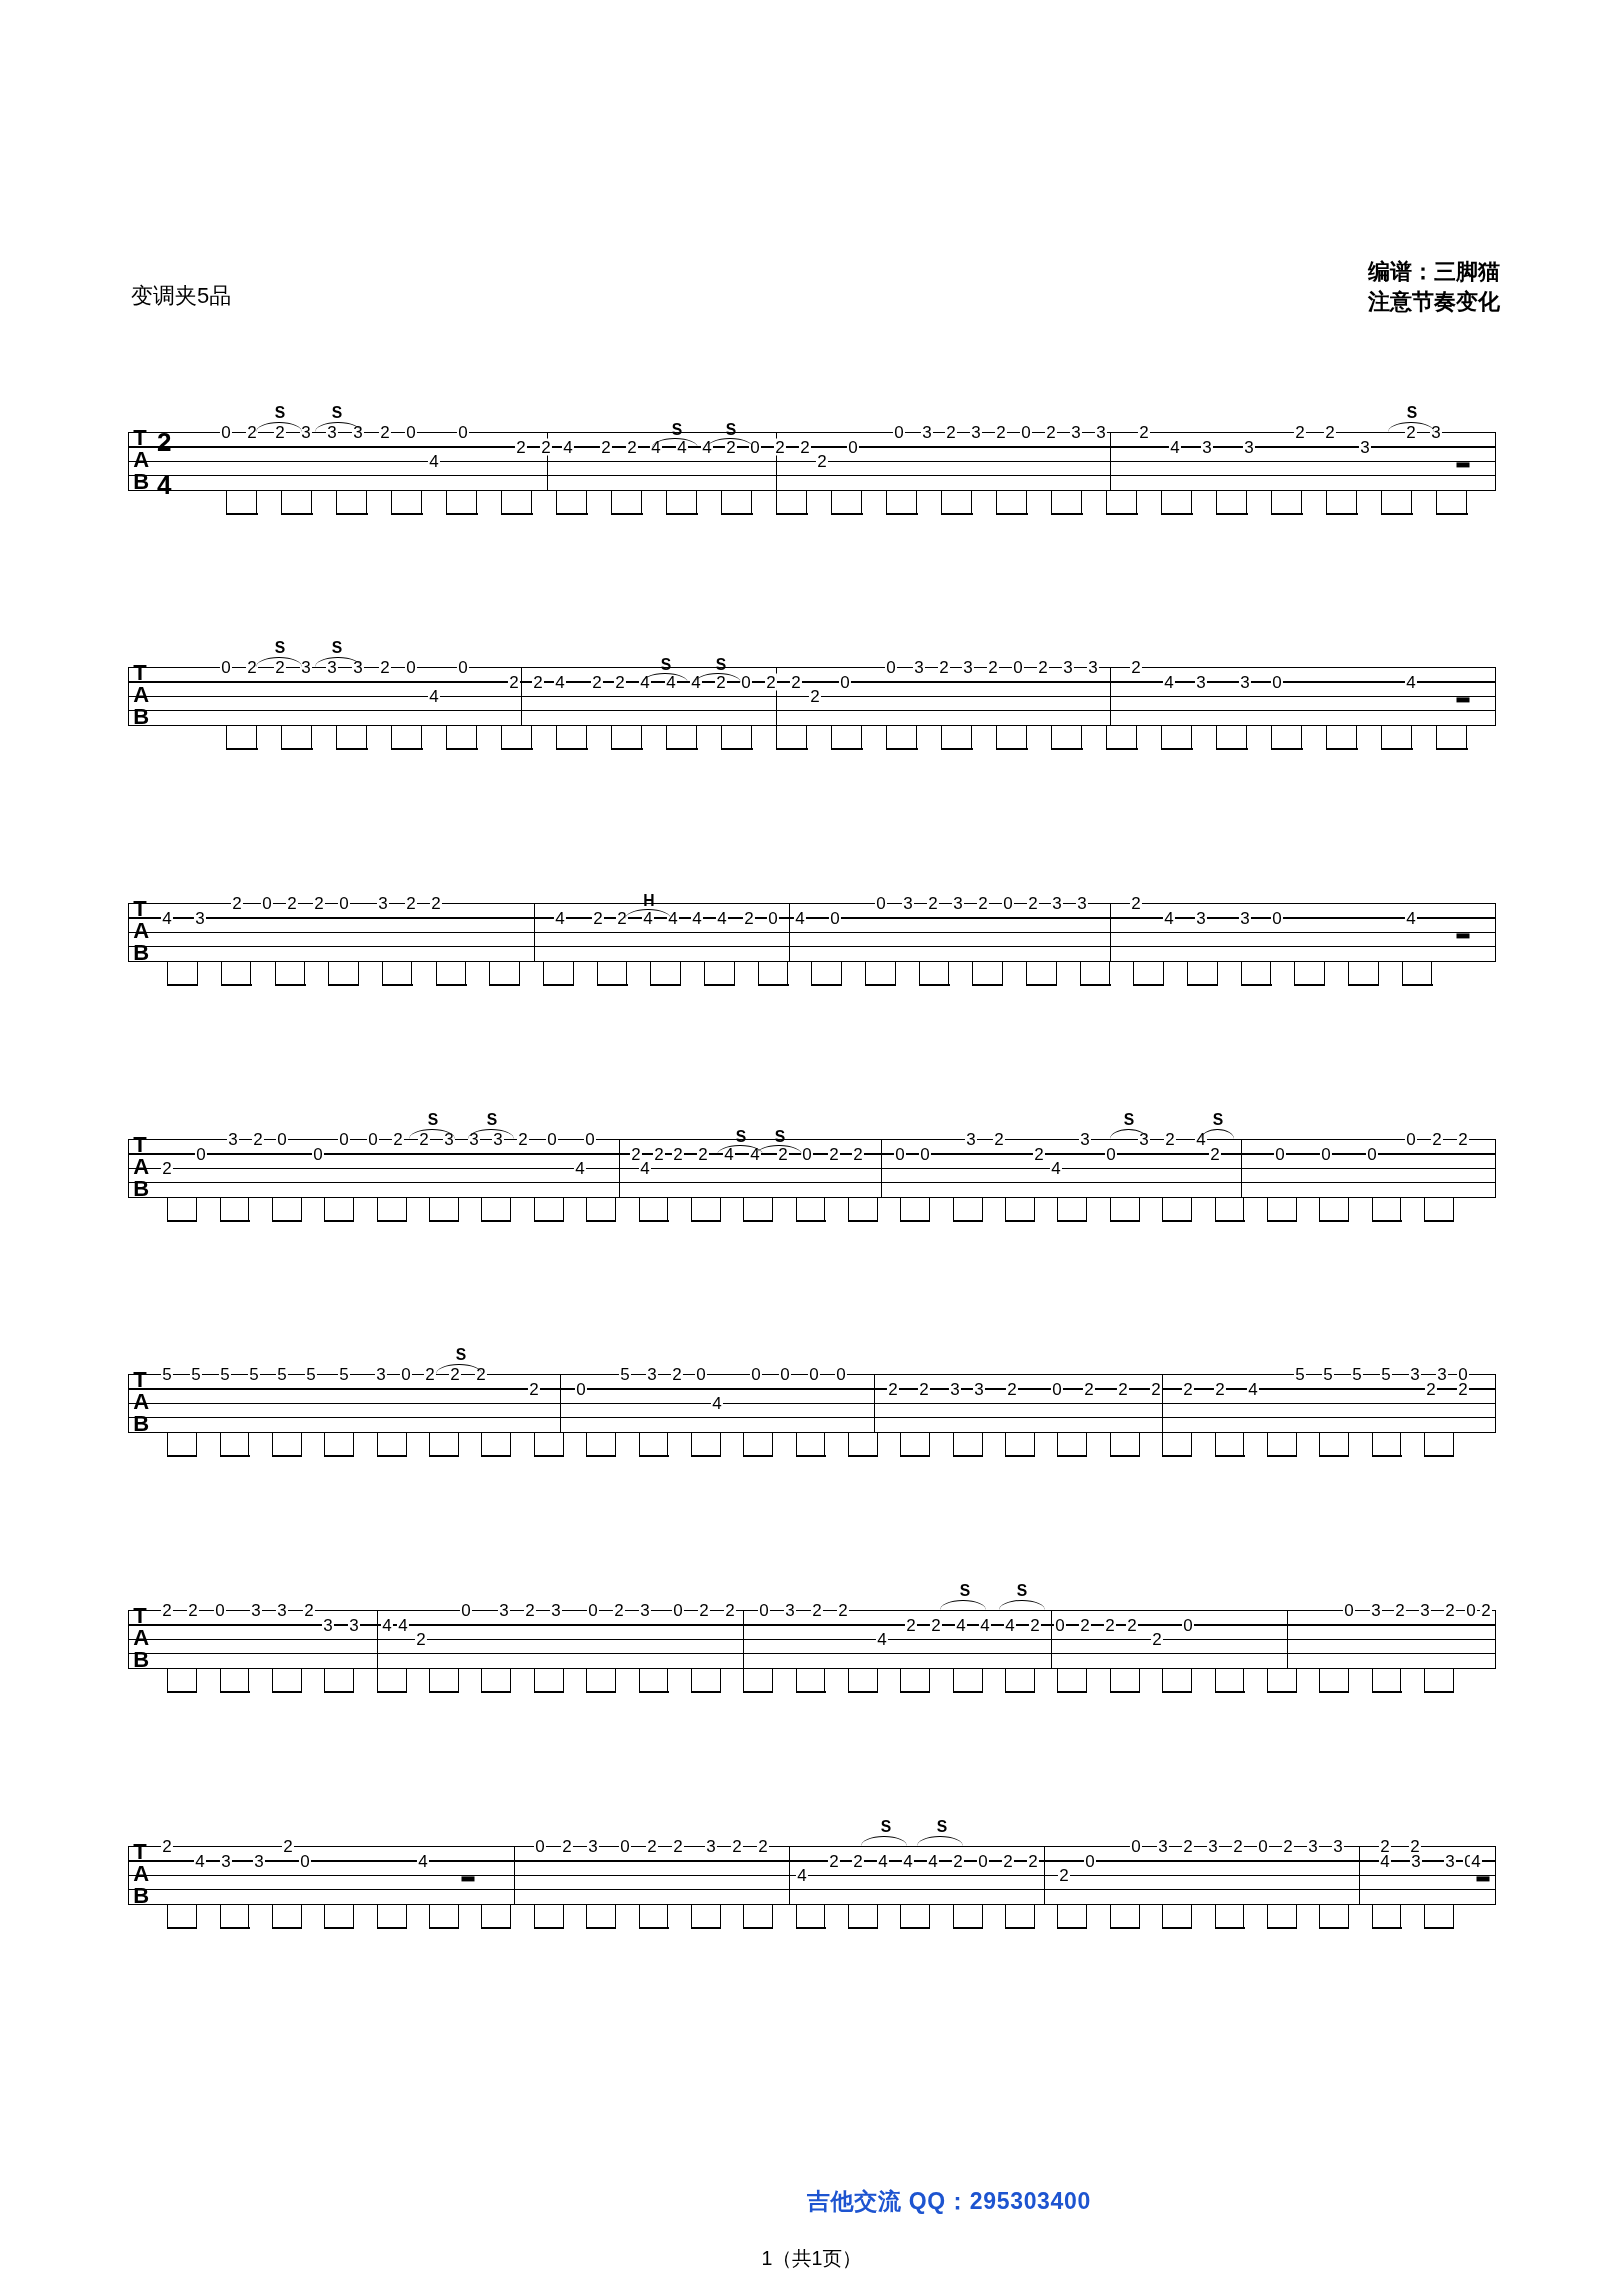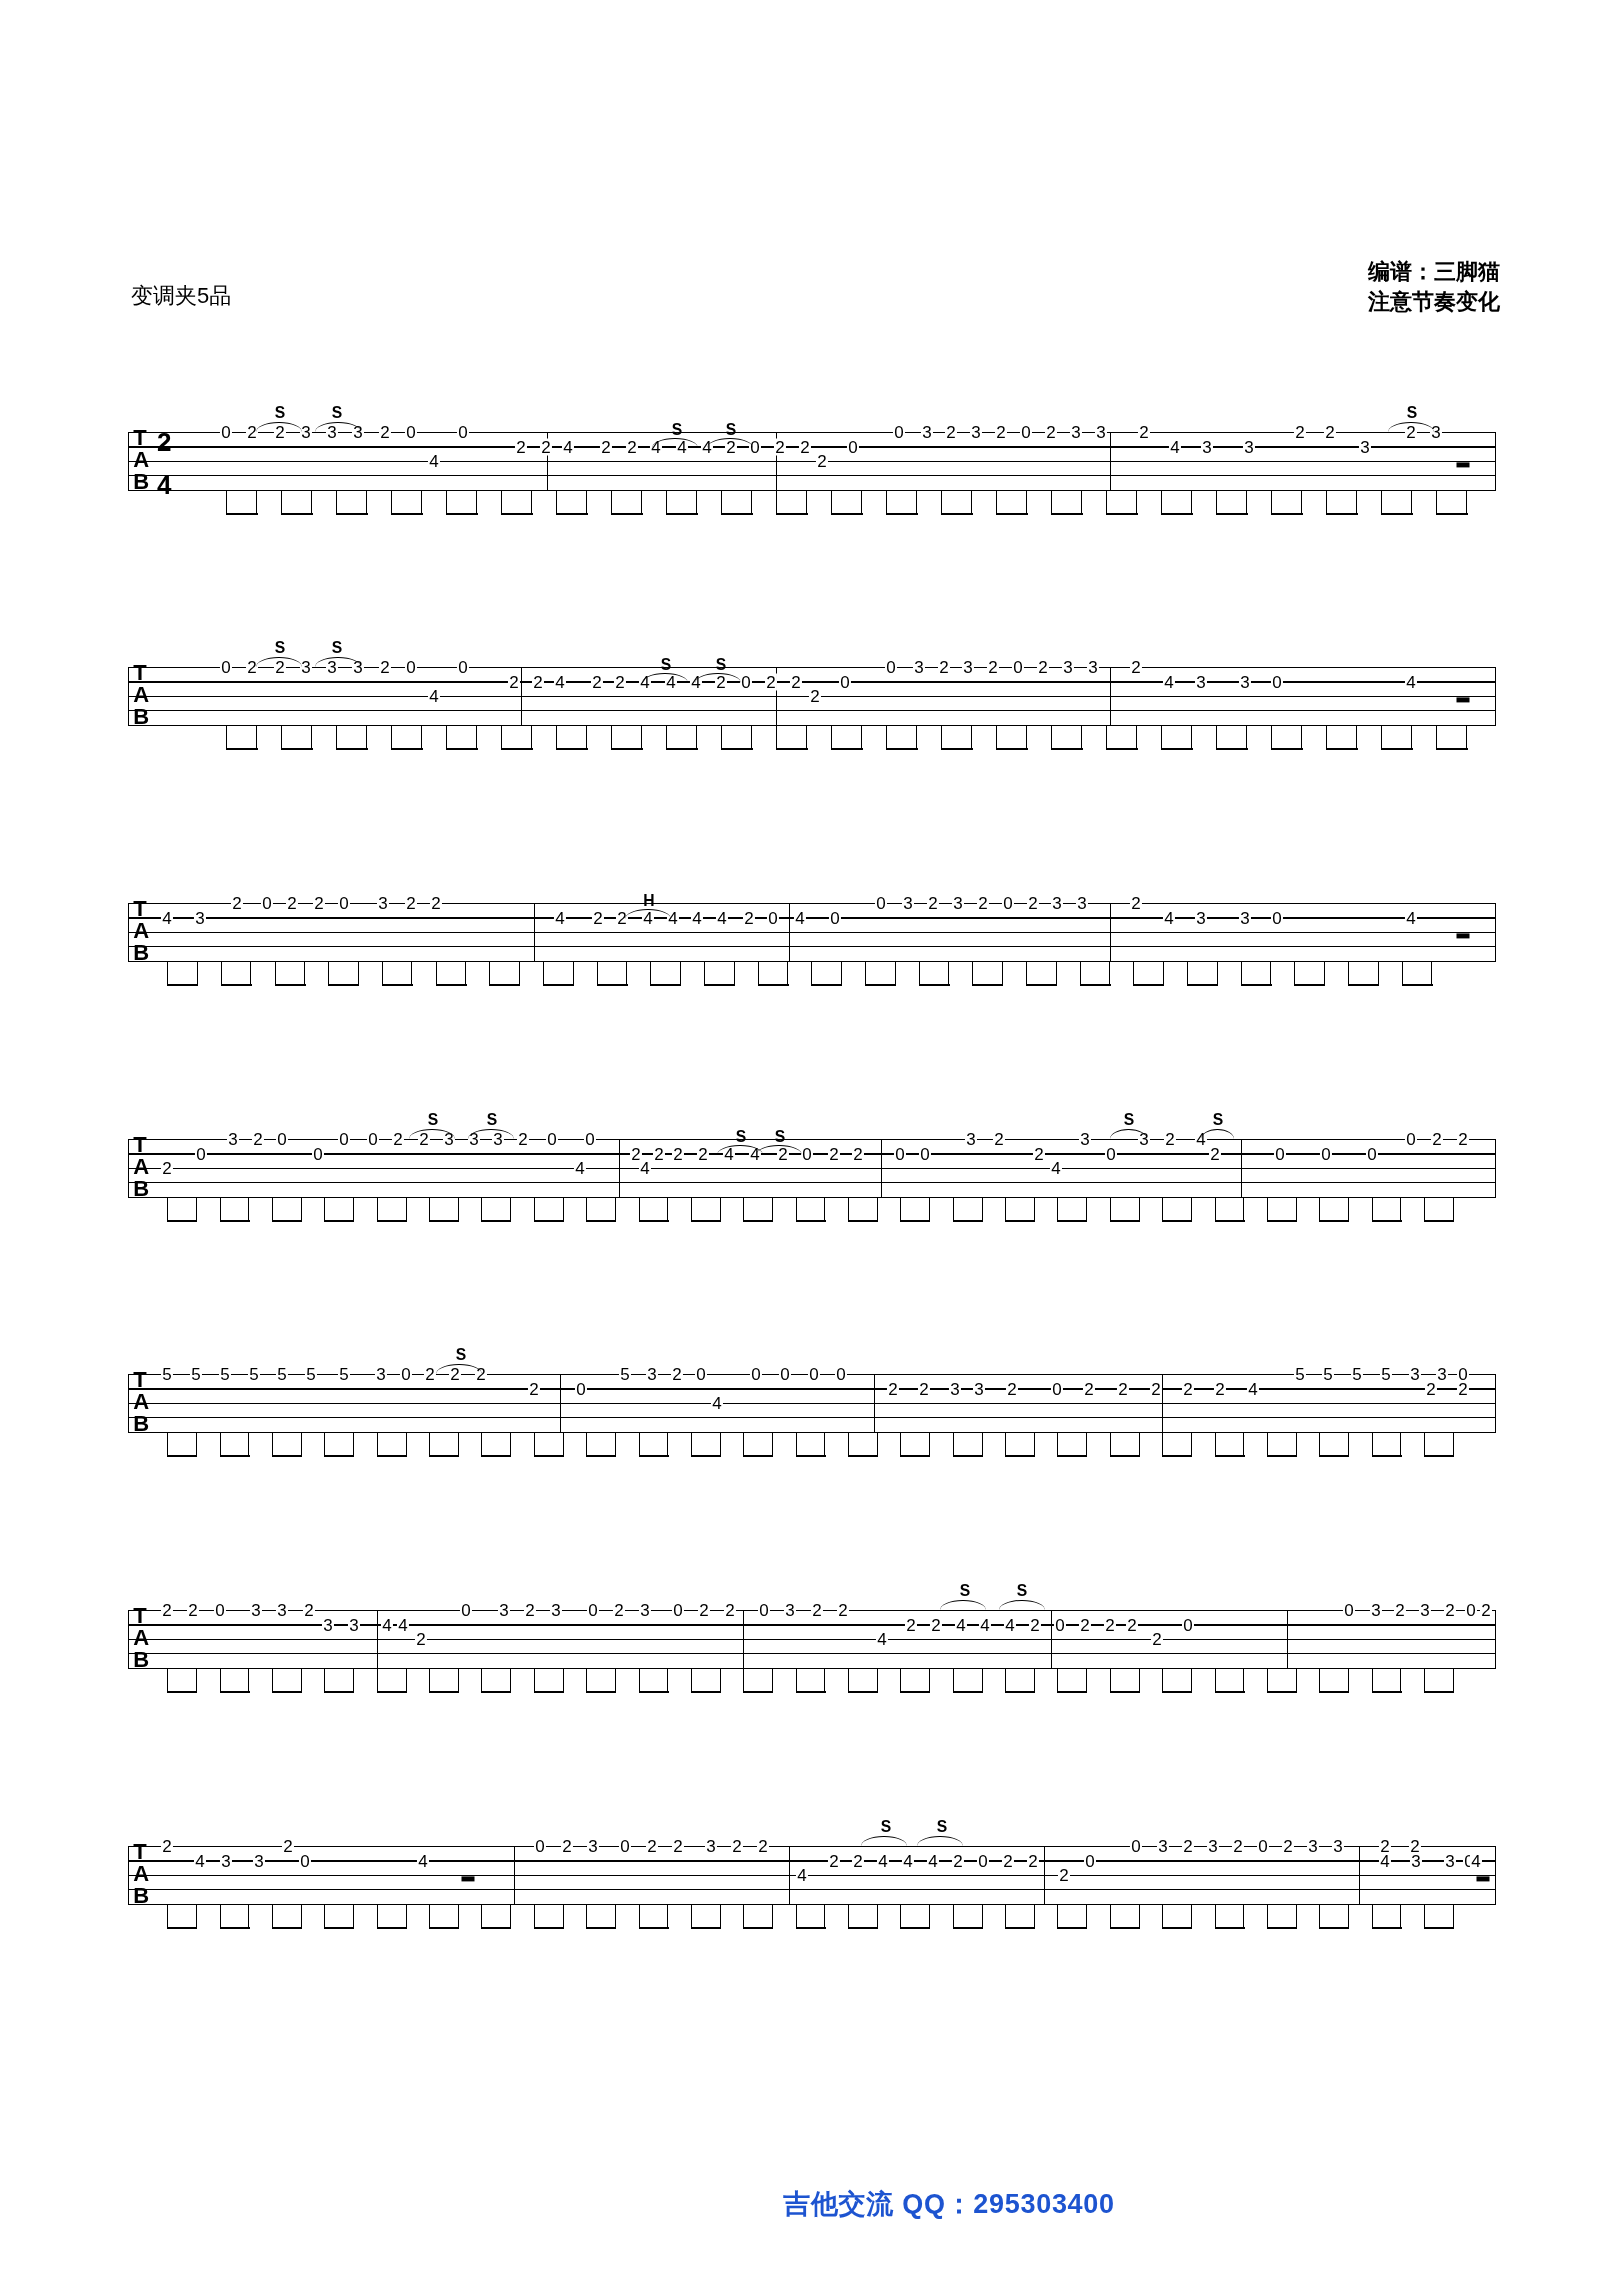--- a/index.html
+++ b/index.html
@@ -67,21 +67,21 @@
   }
   .credit div { white-space: nowrap; }
 
   
   .footer-qq {
     position: absolute;
     top: 2186px;
     left: 0;
     width: 1623px;
     text-align: center;
-    font-size: 27px;
+    font-size: 23px;
     font-weight: bold;
     color: #1d54d0;
     letter-spacing: 0.7px;
     padding-left: 275px;
     box-sizing: border-box;
   }
   .footer-page {
     position: absolute;
     top: 2245px;
     left: 0;
@@ -1211,14 +1211,15 @@
           <div class="stem" style="left: 1272px;"></div>
           <div class="beam" style="left: 1244px; width: 30px;"></div>
           <div class="stem" style="left: 1296px;"></div>
           <div class="stem" style="left: 1325px;"></div>
           <div class="beam" style="left: 1296px; width: 30px;"></div>
         </div>
       </div>
     </div>
 
   <div class="footer-qq">吉他交流 QQ：295303400</div>
+  <div class="footer-page">1（共1页）</div>
 </div>
 
 
 </body></html>

